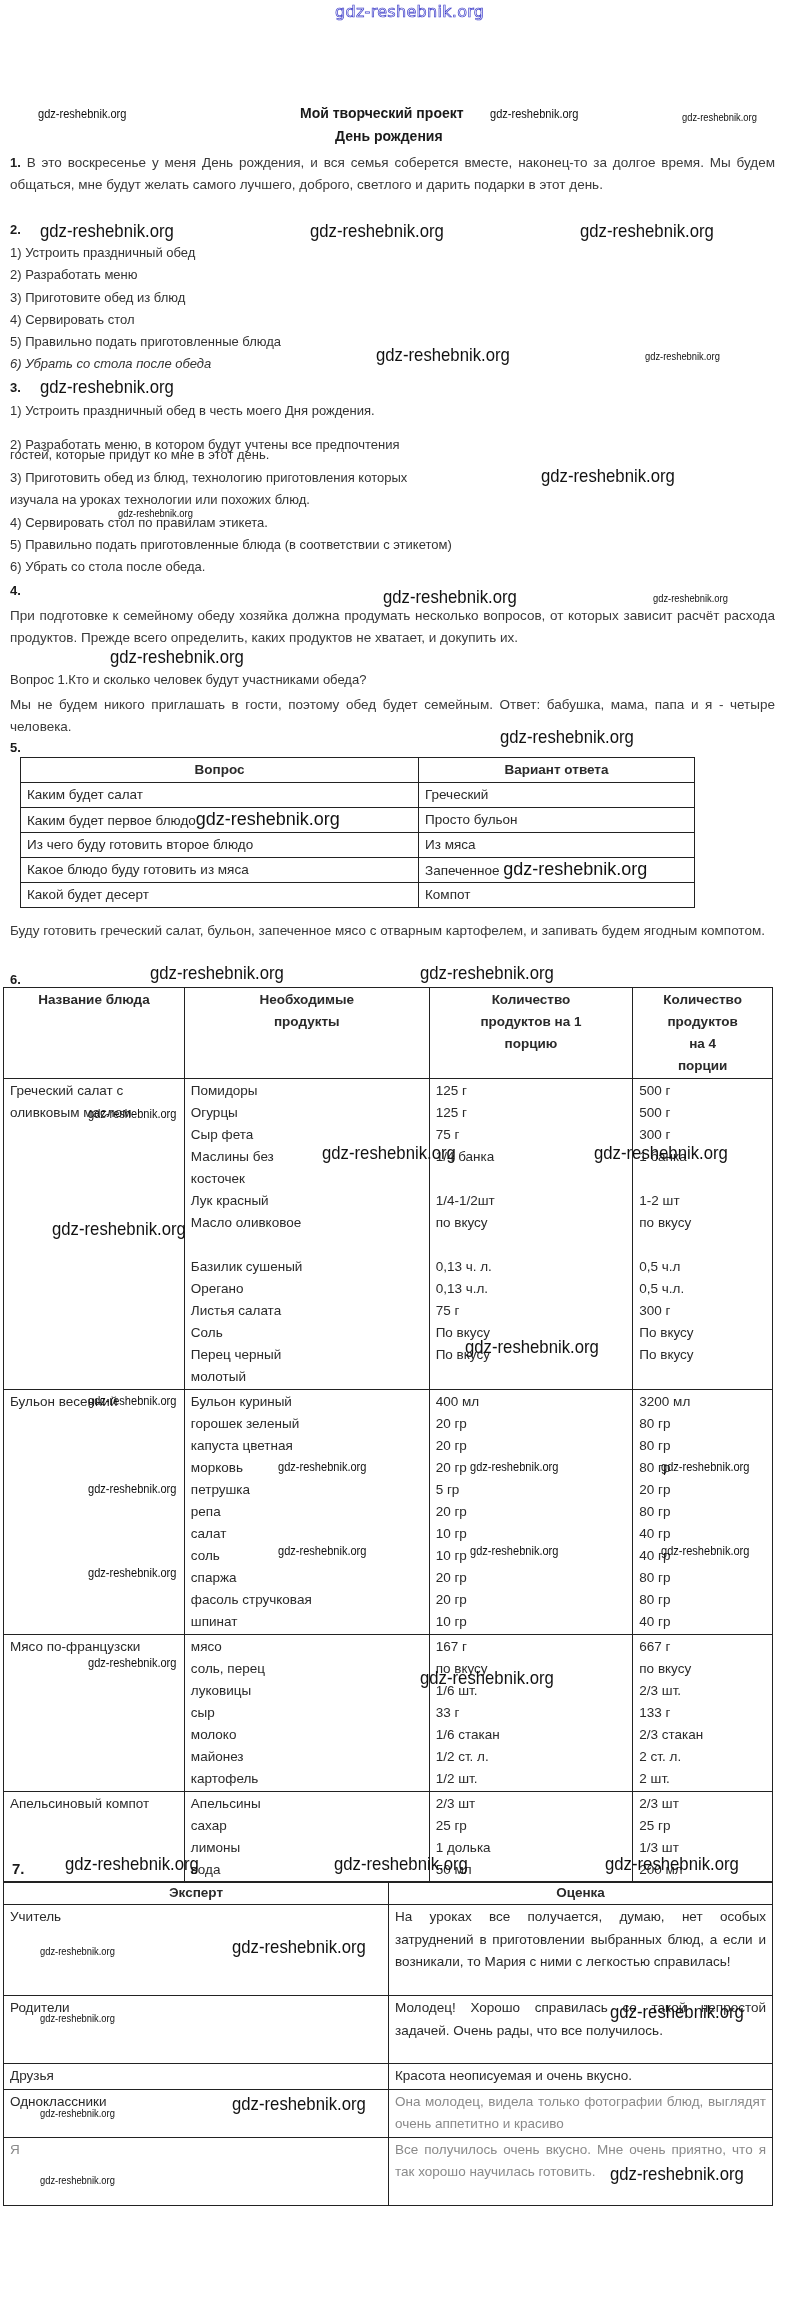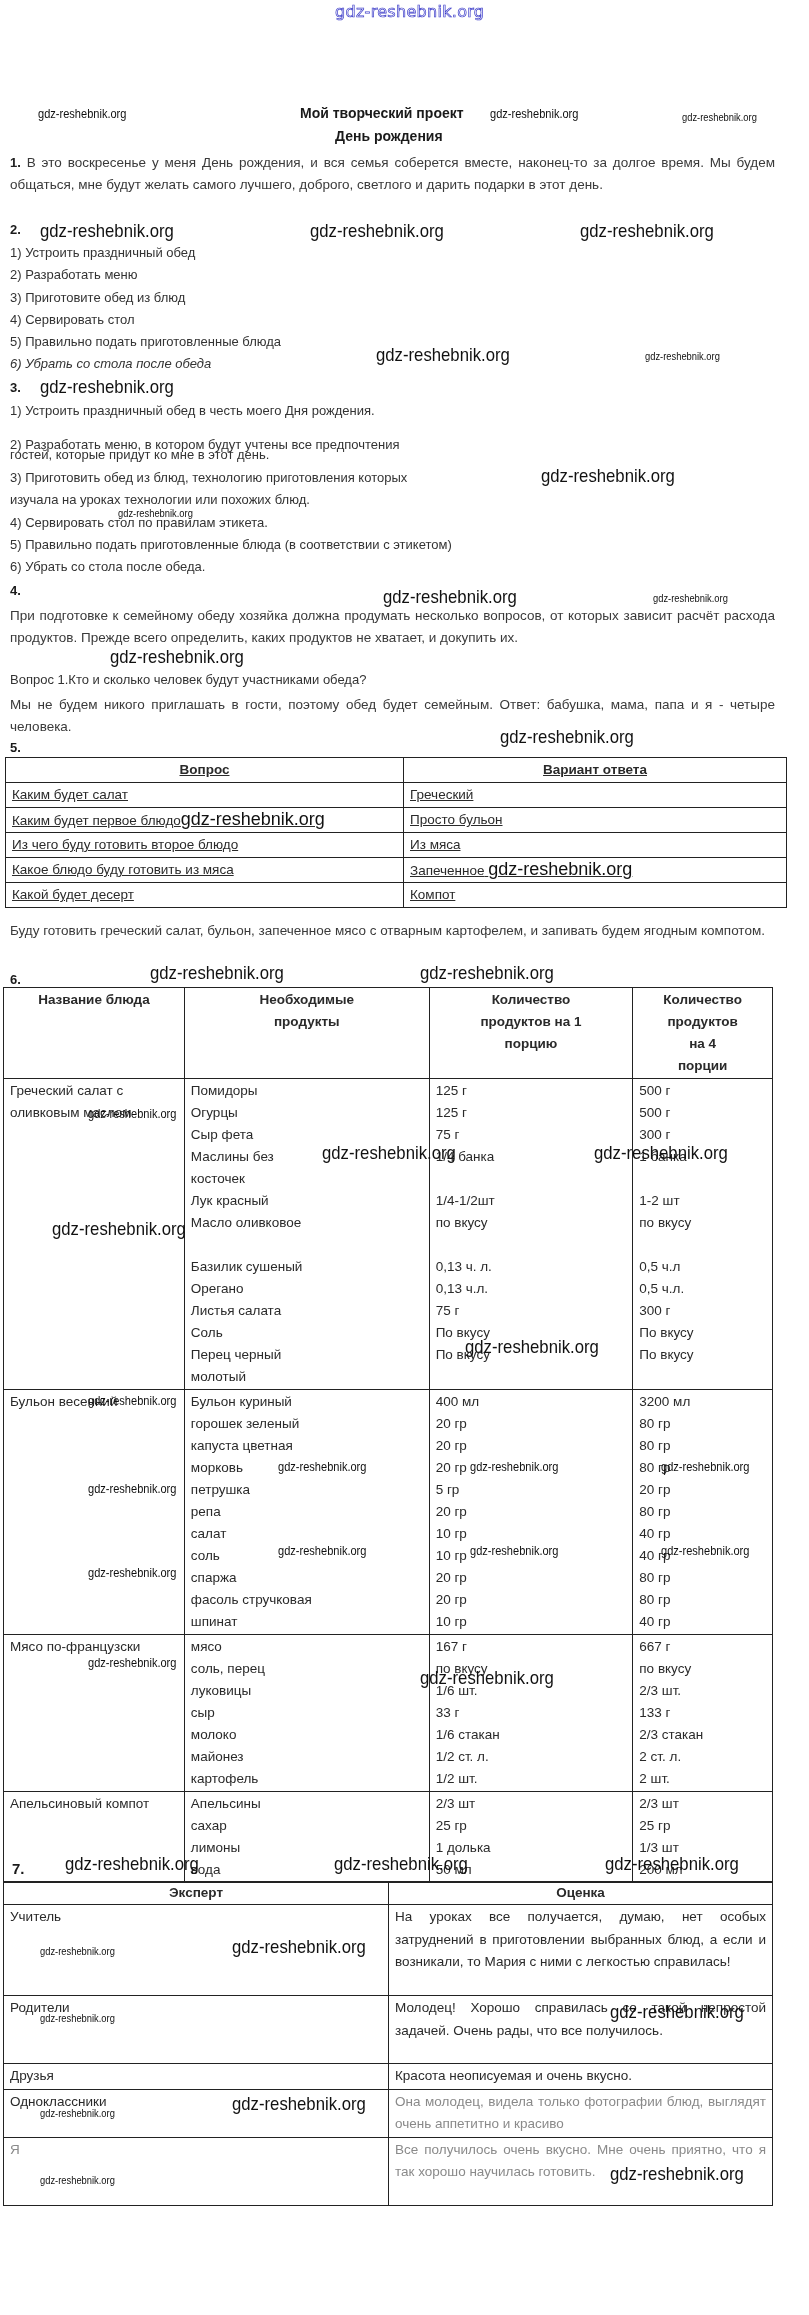--- a/index.html
+++ b/index.html
@@ -74,21 +74,21 @@
 <div class="abs num" style="left:10px;top:583px;">4.</div>
 <div class="abs wm wm-l" style="left:383px;top:586px;">gdz-reshebnik.org</div>
 <div class="abs wm wm-s" style="left:653px;top:592px;">gdz-reshebnik.org</div>
 <div class="para" style="top:605px;">При подготовке к семейному обеду хозяйка должна продумать несколько вопросов, от которых зависит расчёт расхода продуктов. Прежде всего определить, каких продуктов не хватает, и докупить их.</div>
 <div class="abs wm wm-l" style="left:110px;top:646px;">gdz-reshebnik.org</div>
 <div class="list-item" style="top:672px;">Вопрос 1.Кто и сколько человек будут участниками обеда?</div>
 <div class="para" style="top:694px;">Мы не будем никого приглашать в гости, поэтому обед будет семейным. Ответ: бабушка, мама, папа и я - четыре человека.</div>
 <div class="abs num" style="left:10px;top:740px;">5.</div>
 <div class="abs wm wm-l" style="left:500px;top:726px;">gdz-reshebnik.org</div>
 
-<table class="t5" style="left:5px;top:757px;width:782px;text-decoration:underline;">
+<table class="t5" style="left:20px;top:757px;width:675px;">
   <thead>
     <tr>
       <th style="width:385px">Вопрос</th>
       <th>Вариант ответа</th>
     </tr>
   </thead>
   <tbody>
     <tr>
         <td>Каким будет салат</td>
         <td>Греческий</td>

